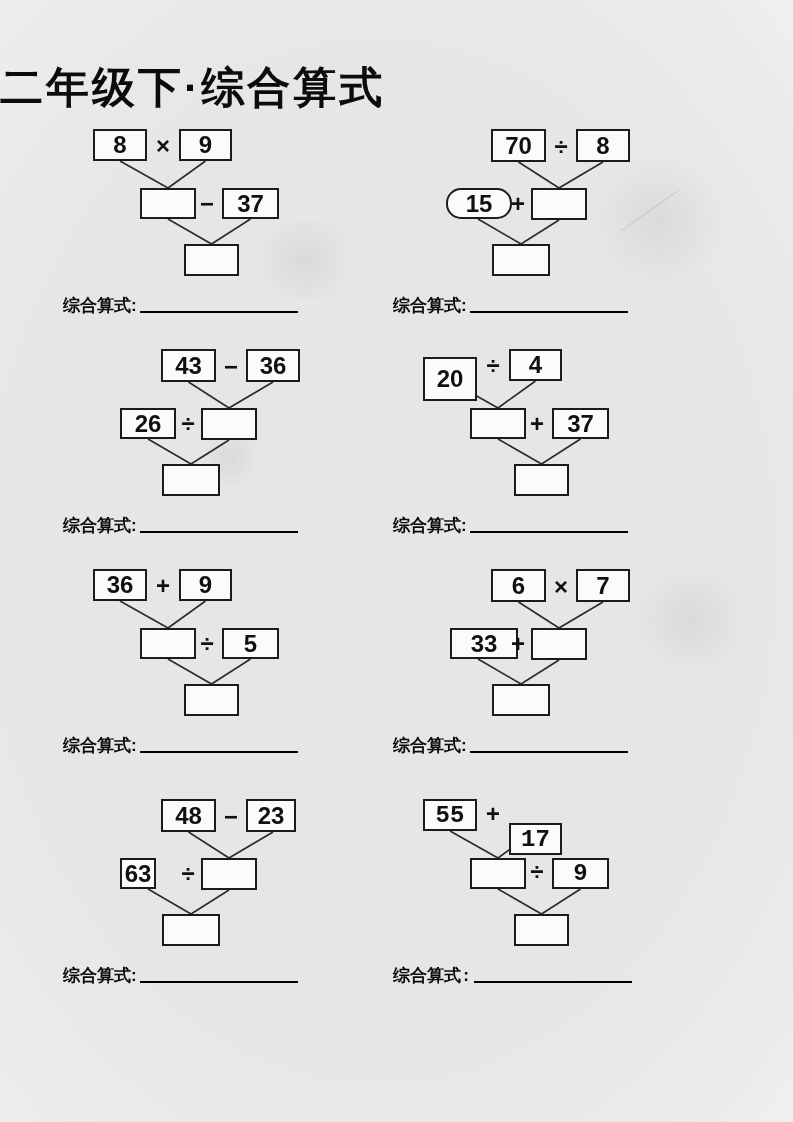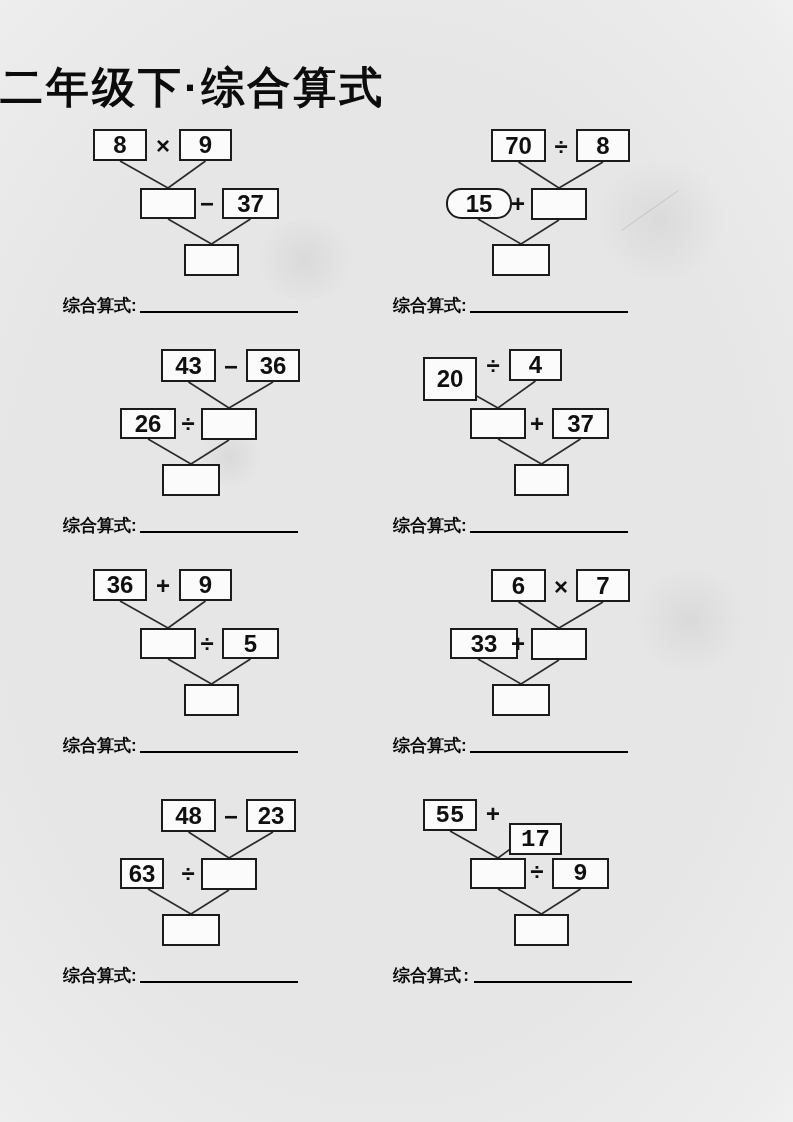--- a/index.html
+++ b/index.html
@@ -198,21 +198,21 @@
       <div class="problem" style="left: 60px; top: 780px;">
     <svg class="connectors" viewBox="0 0 340 215">
           <line x1="128.5" y1="52" x2="169" y2="78"></line>
           <line x1="213" y1="52" x2="169" y2="78"></line>
           <line x1="88" y1="109" x2="131" y2="134"></line>
           <line x1="169" y1="110" x2="131" y2="134"></line>
         </svg>
     <div class="box" style="left: 101px; top: 19px; width: 55px; height: 33px;">48</div>
     <span class="op" style="left: 171px; top: 37px;">−</span>
     <div class="box" style="left: 186px; top: 19px; width: 50px; height: 33px;">23</div>
-    <div class="box" style="left: 60px; top: 78px; width: 44px; height: 31px;">63</div>
+    <div class="box" style="left: 60px; top: 78px; width: 36px; height: 31px;">63</div>
     <span class="op" style="left: 128px; top: 94px;">÷</span>
     <div class="box" style="left: 141px; top: 78px; width: 56px; height: 32px;"></div>
     <div class="box" style="left: 102px; top: 134px; width: 58px; height: 32px;"></div>
     <div class="eq">
       <span class="eq-label">综合算式:</span><span class="eq-underline"></span>
     </div>
   </div>
       <div class="problem" style="left: 390px; top: 780px; font-family: Liberation Mono, monospace;">
     <svg class="connectors" viewBox="0 0 340 215">
           <line x1="60" y1="51" x2="108" y2="78"></line>

